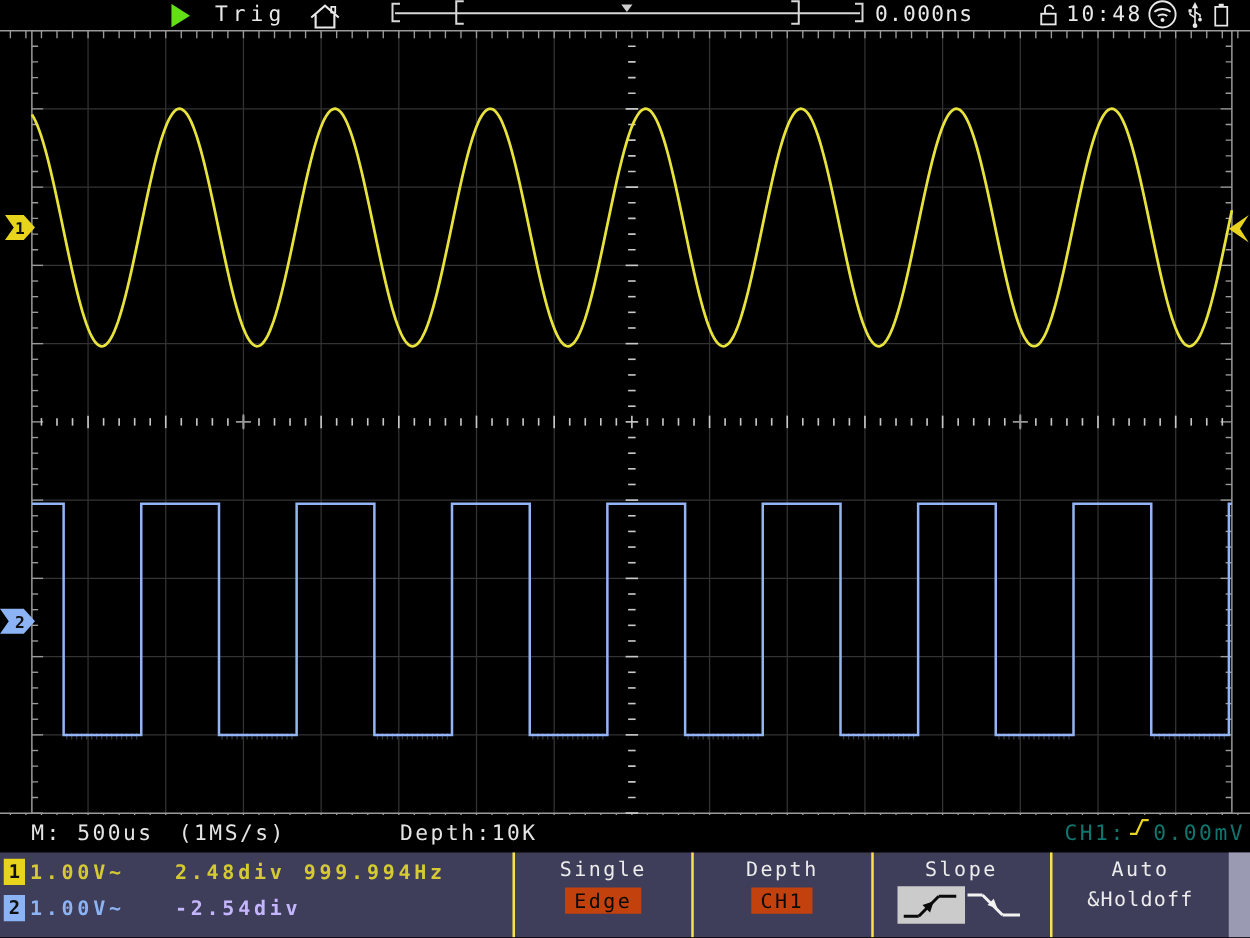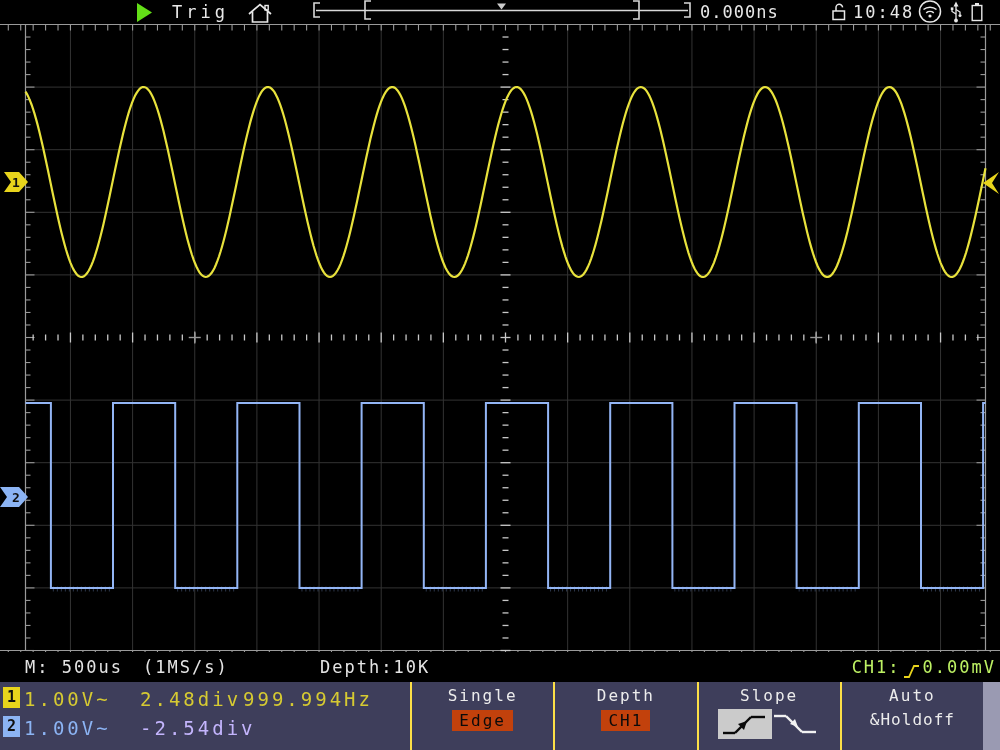--- a/index.html
+++ b/index.html
@@ -8,31 +8,31 @@
   
   .top-bar{position:absolute;left:0;top:0;width:856px;height:24px;background:#000;color:#e8e8e8;}
   .top-bar .txt{position:absolute;top:2px;font-size:17px;}
   .tb-icon{position:absolute;}
   
   #scope-svg{position:absolute;left:0;top:24px;width:1000px;height:634px;display:block;}
   
   .status-row{position:absolute;left:0;top:652px;width:1000px;height:16px;background:#000;
               color:#e4e4e4;font-size:17px;line-height:30px;}
   .status-row .st{position:absolute;letter-spacing:2px;}
-  .trig-readout{position:absolute;right:4px;top:0;display:flex;align-items:flex-end;
-                color:#bef264;letter-spacing:2px;}
+  .trig-readout{position:absolute;right:4px;top:0;display:flex;align-items:flex-start;
+                color:#0f766e;letter-spacing:2px;}
   .trig-readout svg{margin:0 2px;}
   
   .menu-bar{position:absolute;left:0;top:682px;width:1000px;height:68px;background:#3e3e5b;}
   .chinfo{position:absolute;left:0;top:0;width:410px;height:100%;}
   .chrow{position:absolute;left:0;width:100%;height:22px;}
   .chrow.r1{top:5px;} .chrow.r2{top:34px;}
   .badge{position:absolute;left:3px;top:0;width:17px;height:21px;text-align:center;
          font-size:15px;font-weight:bold;line-height:21px;color:#101010;}
-  .chtxt{position:absolute;top:1px;font-size:19px;letter-spacing:3px;}
+  .chtxt{position:absolute;top:1px;font-size:16px;letter-spacing:3px;font-weight:bold;}
   .menu-region{position:absolute;left:410px;top:0;width:573px;height:100%;display:flex;}
   .menu-col{flex:1;border-left:2px solid #fde047;display:flex;flex-direction:column;
             align-items:center;padding-top:4px;box-sizing:border-box;}
   .menu-col .lbl{color:#ececec;font-size:16px;letter-spacing:2px;}
   .boxval{margin-top:5px;background:#c2410c;color:#0b0b0b;font-size:16px;
           letter-spacing:2px;padding:1px 7px;}
   .plainval{margin-top:5px;color:#ececec;font-size:16px;letter-spacing:1px;}
   .slope-row{display:flex;align-items:flex-start;margin-top:4px;}
   .slope-box{background:#cbcbcb;width:54px;height:30px;display:flex;align-items:center;
              justify-content:center;}

